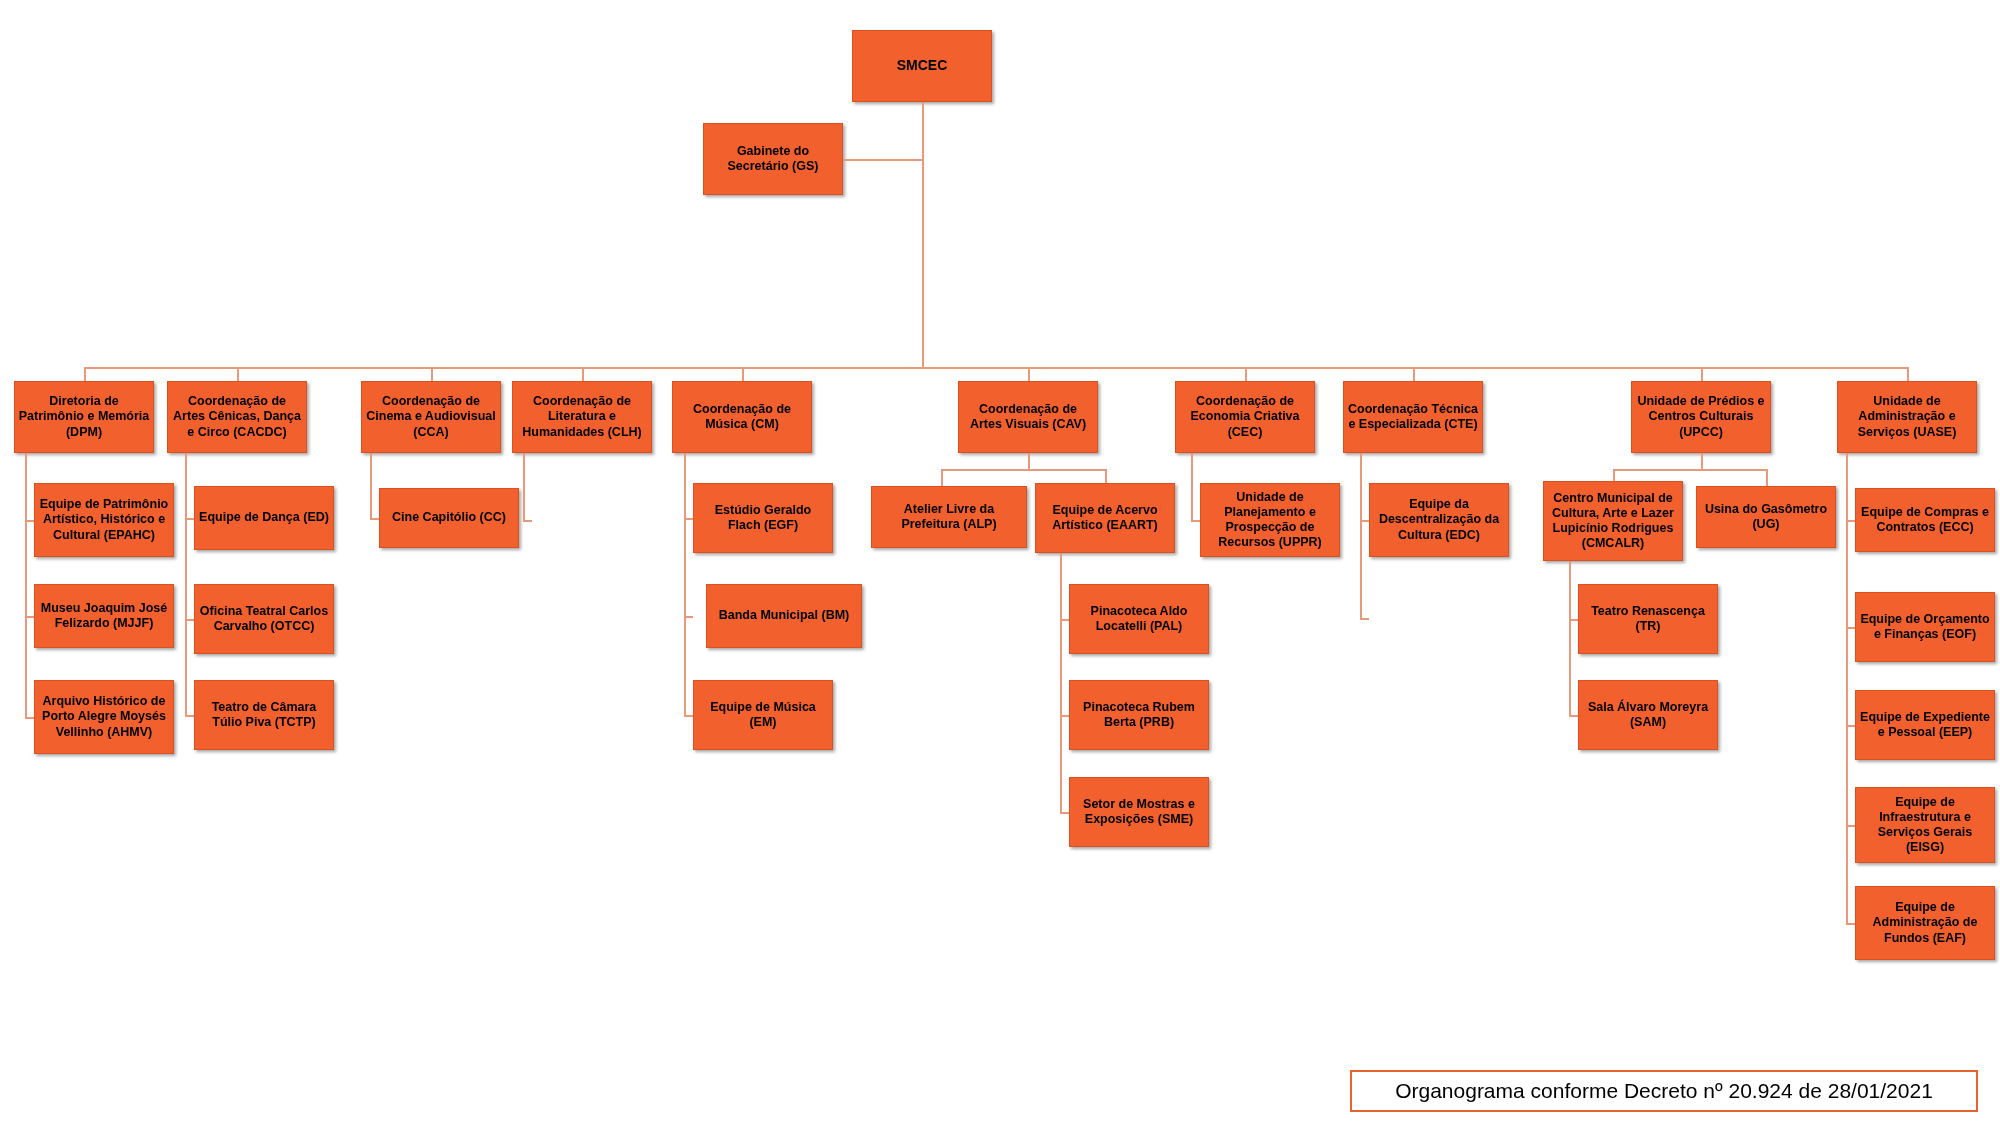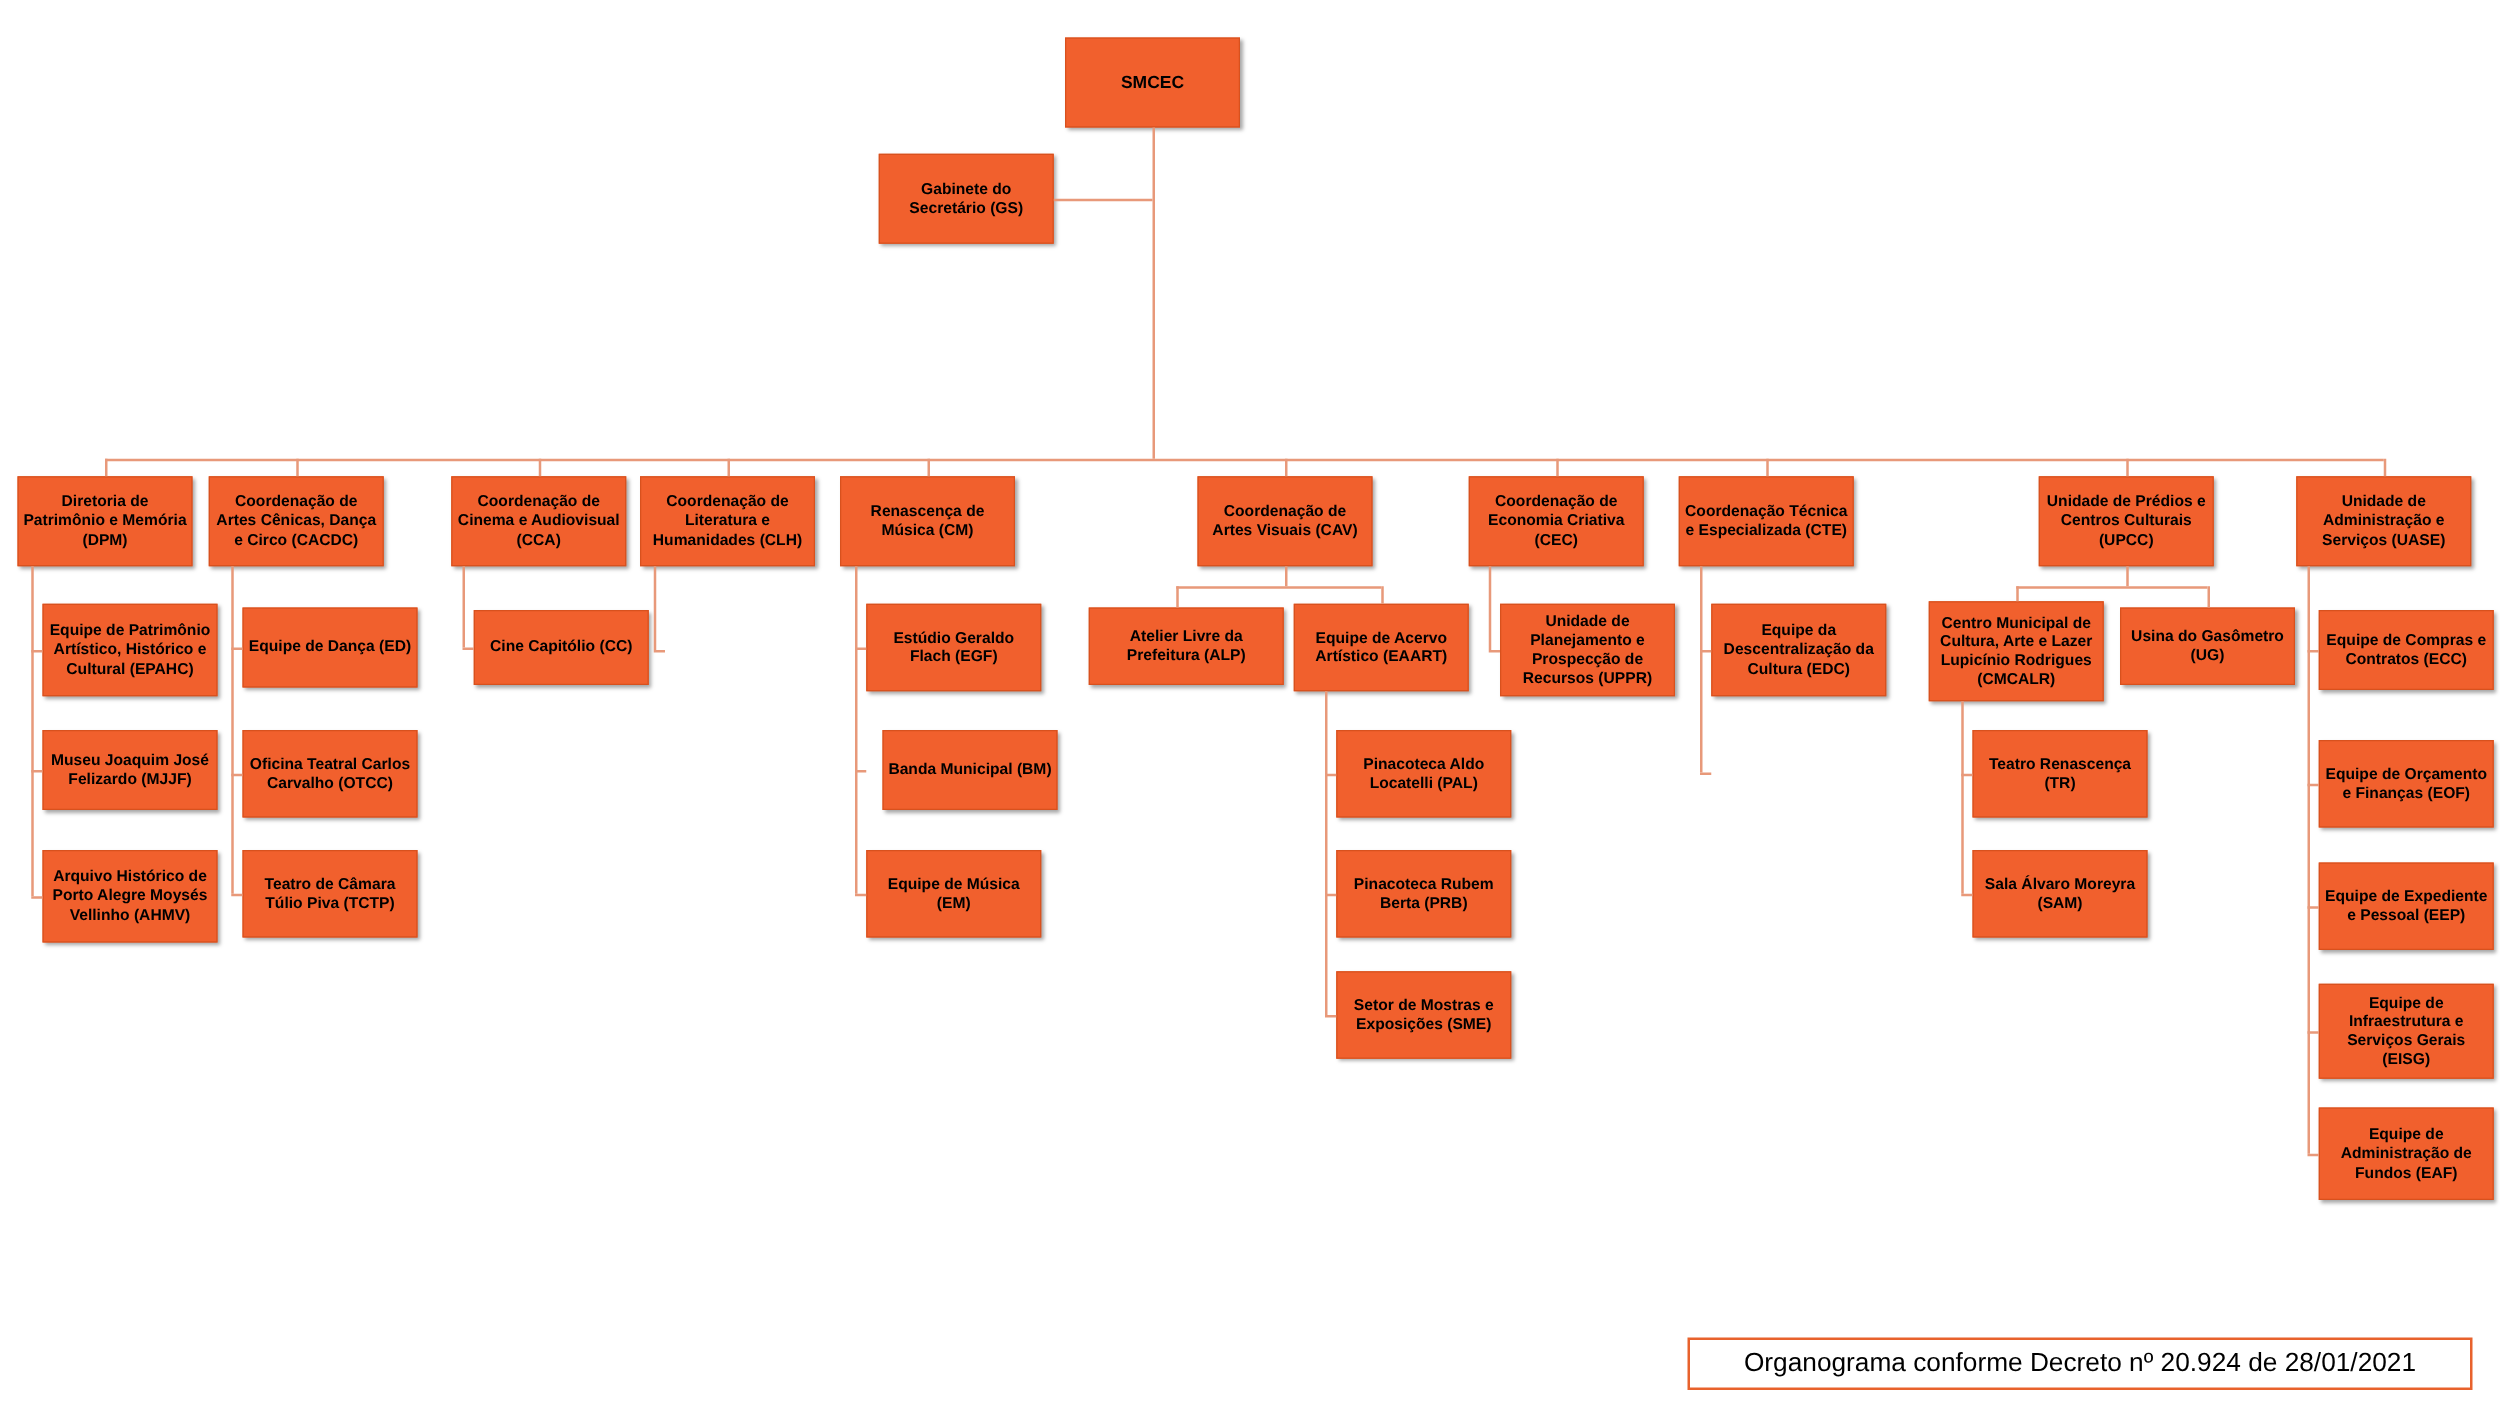--- a/index.html
+++ b/index.html
@@ -68,21 +68,21 @@
     <div class="node" style="left: 167px; top: 381px; width: 140px; height: 72px;">
       <span>Coordenação de Artes Cênicas, Dança e Circo (CACDC)</span>
     </div>
     <div class="node" style="left: 361px; top: 381px; width: 140px; height: 72px;">
       <span>Coordenação de Cinema e Audiovisual (CCA)</span>
     </div>
     <div class="node" style="left: 512px; top: 381px; width: 140px; height: 72px;">
       <span>Coordenação de Literatura e Humanidades (CLH)</span>
     </div>
     <div class="node" style="left: 672px; top: 381px; width: 140px; height: 72px;">
-      <span>Renascença de Música (CM)</span>
+      <span>Coordenação de Música (CM)</span>
     </div>
     <div class="node" style="left: 958px; top: 381px; width: 140px; height: 72px;">
       <span>Coordenação de Artes Visuais (CAV)</span>
     </div>
     <div class="node" style="left: 1175px; top: 381px; width: 140px; height: 72px;">
       <span>Coordenação de Economia Criativa (CEC)</span>
     </div>
     <div class="node" style="left: 1343px; top: 381px; width: 140px; height: 72px;">
       <span>Coordenação Técnica e Especializada (CTE)</span>
     </div>
@@ -109,21 +109,21 @@
     </div>
     <div class="node" style="left: 194px; top: 680px; width: 140px; height: 70px;">
       <span>Teatro de Câmara Túlio Piva (TCTP)</span>
     </div>
     <div class="node" style="left: 379px; top: 488px; width: 140px; height: 60px;">
       <span>Cine Capitólio (CC)</span>
     </div>
     <div class="node" style="left: 693px; top: 483px; width: 140px; height: 70px;">
       <span>Estúdio Geraldo Flach (EGF)</span>
     </div>
-    <div class="node" style="left: 706px; top: 584px; width: 140px; height: 64px;">
+    <div class="node" style="left: 706px; top: 584px; width: 156px; height: 64px;">
       <span>Banda Municipal (BM)</span>
     </div>
     <div class="node" style="left: 693px; top: 680px; width: 140px; height: 70px;">
       <span>Equipe de Música (EM)</span>
     </div>
     <div class="node" style="left: 871px; top: 486px; width: 156px; height: 62px;">
       <span>Atelier Livre da Prefeitura (ALP)</span>
     </div>
     <div class="node" style="left: 1035px; top: 483px; width: 140px; height: 70px;">
       <span>Equipe de Acervo Artístico (EAART)</span>

